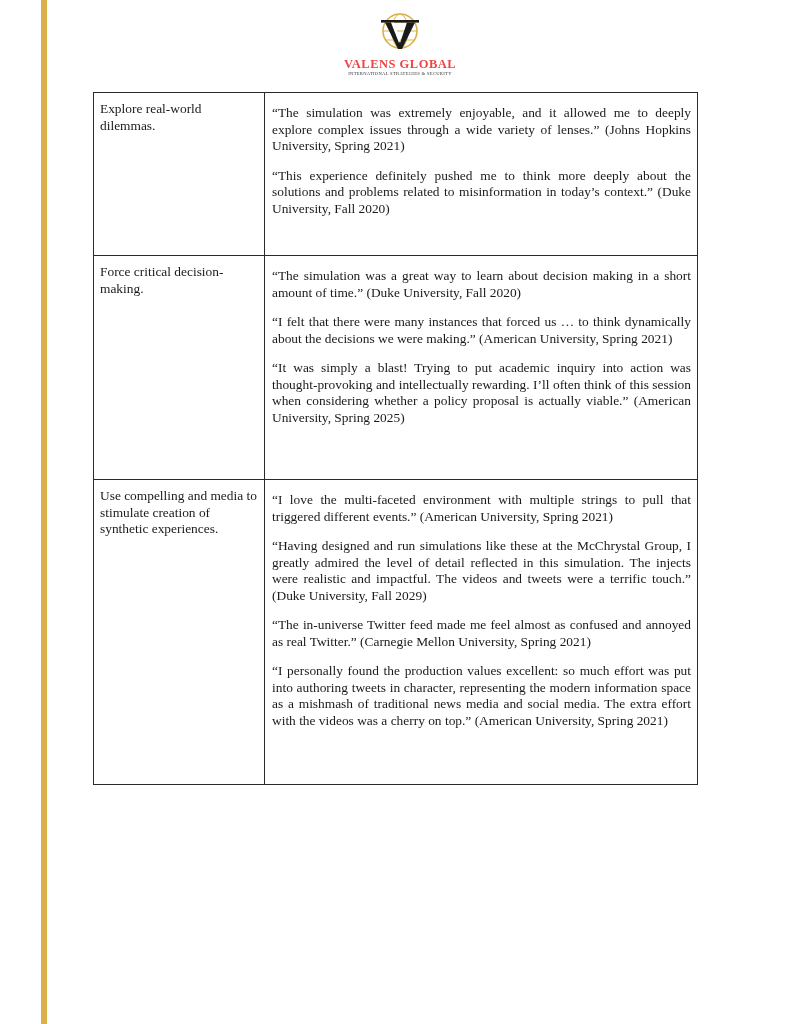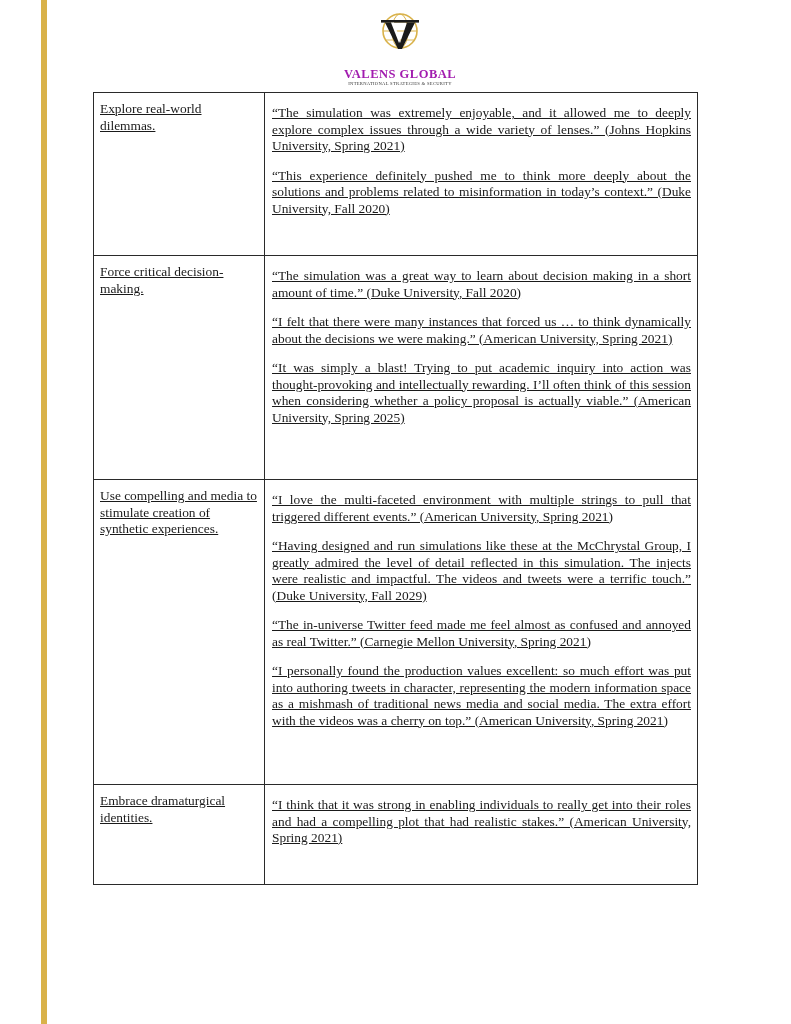--- a/index.html
+++ b/index.html
@@ -3,29 +3,29 @@
 <meta charset="utf-8">
 <style>
   html, body { margin: 0; padding: 0; }
   body {
     width: 791px; height: 1024px; background: #ffffff; position: relative; overflow: hidden;
     font-family: "Liberation Serif", "DejaVu Serif", serif; color: #1a1a1a;
   }
   .gold-bar { position: absolute; left: 41px; top: 0; width: 6px; height: 1024px; background: #d9b24a; }
   .logo { position: absolute; left: 330px; top: 12px; width: 140px; text-align: center; }
   .logo svg { display: block; margin: 0 auto; }
-  .logo-name { font-family: "Liberation Serif", serif; font-size: 12.5px; font-weight: bold; letter-spacing: 0.5px; color: #a21caf; margin-top: 18px; line-height: 13px; }
+  .logo-name { font-family: "Liberation Serif", serif; font-size: 12.5px; font-weight: bold; letter-spacing: 0.5px; color: #ef4444; margin-top: 8px; line-height: 13px; }
   .logo-tag { font-family: "Liberation Serif", serif; font-size: 4.6px; letter-spacing: 0.3px; color: #333; line-height: 6px; text-transform: uppercase; }
   table.testimonials {
     position: absolute; left: 93px; top: 92px; width: 605px;
     border-collapse: collapse; table-layout: fixed;
   }
   table.testimonials td {
     border: 1.6px solid #2a2a2a; vertical-align: top;
-    font-size: 13.4px; line-height: 16.5px; text-decoration: underline;
+    font-size: 13.4px; line-height: 16.5px;
   }
   td.theme { width: 158px; padding: 8px 6px 0 6px; text-align: left; }
   td.quotes { padding: 12px 6px 0 7px; text-align: justify; }
   .quote { margin: 0 0 13px 0; }
   tr.r1 td { height: 150px; }
   tr.r2 td { height: 211px; }
   tr.r3 td { height: 292px; }
   tr.r4 td { height: 87px; }
 </style>
 </head>
@@ -67,20 +67,14 @@
     </tr>
     <tr class="r3">
       <td class="theme">Use compelling and media to stimulate creation of synthetic experiences.</td>
       <td class="quotes">
         <p class="quote">“I love the multi-faceted environment with multiple strings to pull that triggered different events.” (American University, Spring 2021)</p>
         <p class="quote">“Having designed and run simulations like these at the McChrystal Group, I greatly admired the level of detail reflected in this simulation. The injects were realistic and impactful. The videos and tweets were a terrific touch.”  (Duke University, Fall 2029)</p>
         <p class="quote">“The in-universe Twitter feed made me feel almost as confused and annoyed as real Twitter.” (Carnegie Mellon University, Spring 2021)</p>
         <p class="quote">“I personally found the production values excellent: so much effort was put into authoring tweets in character, representing the modern information space as a mishmash of traditional news media and social media. The extra effort with the videos was a cherry on top.” (American University, Spring 2021)</p>
       </td>
     </tr>
-    <tr class="r4">
-      <td class="theme">Embrace dramaturgical identities.</td>
-      <td class="quotes">
-        <p class="quote">“I think that it was strong in enabling individuals to really get into their roles and had a compelling plot that had realistic stakes.” (American University, Spring 2021)</p>
-      </td>
-    </tr>
   </tbody>
 </table>
 
 </body></html>

